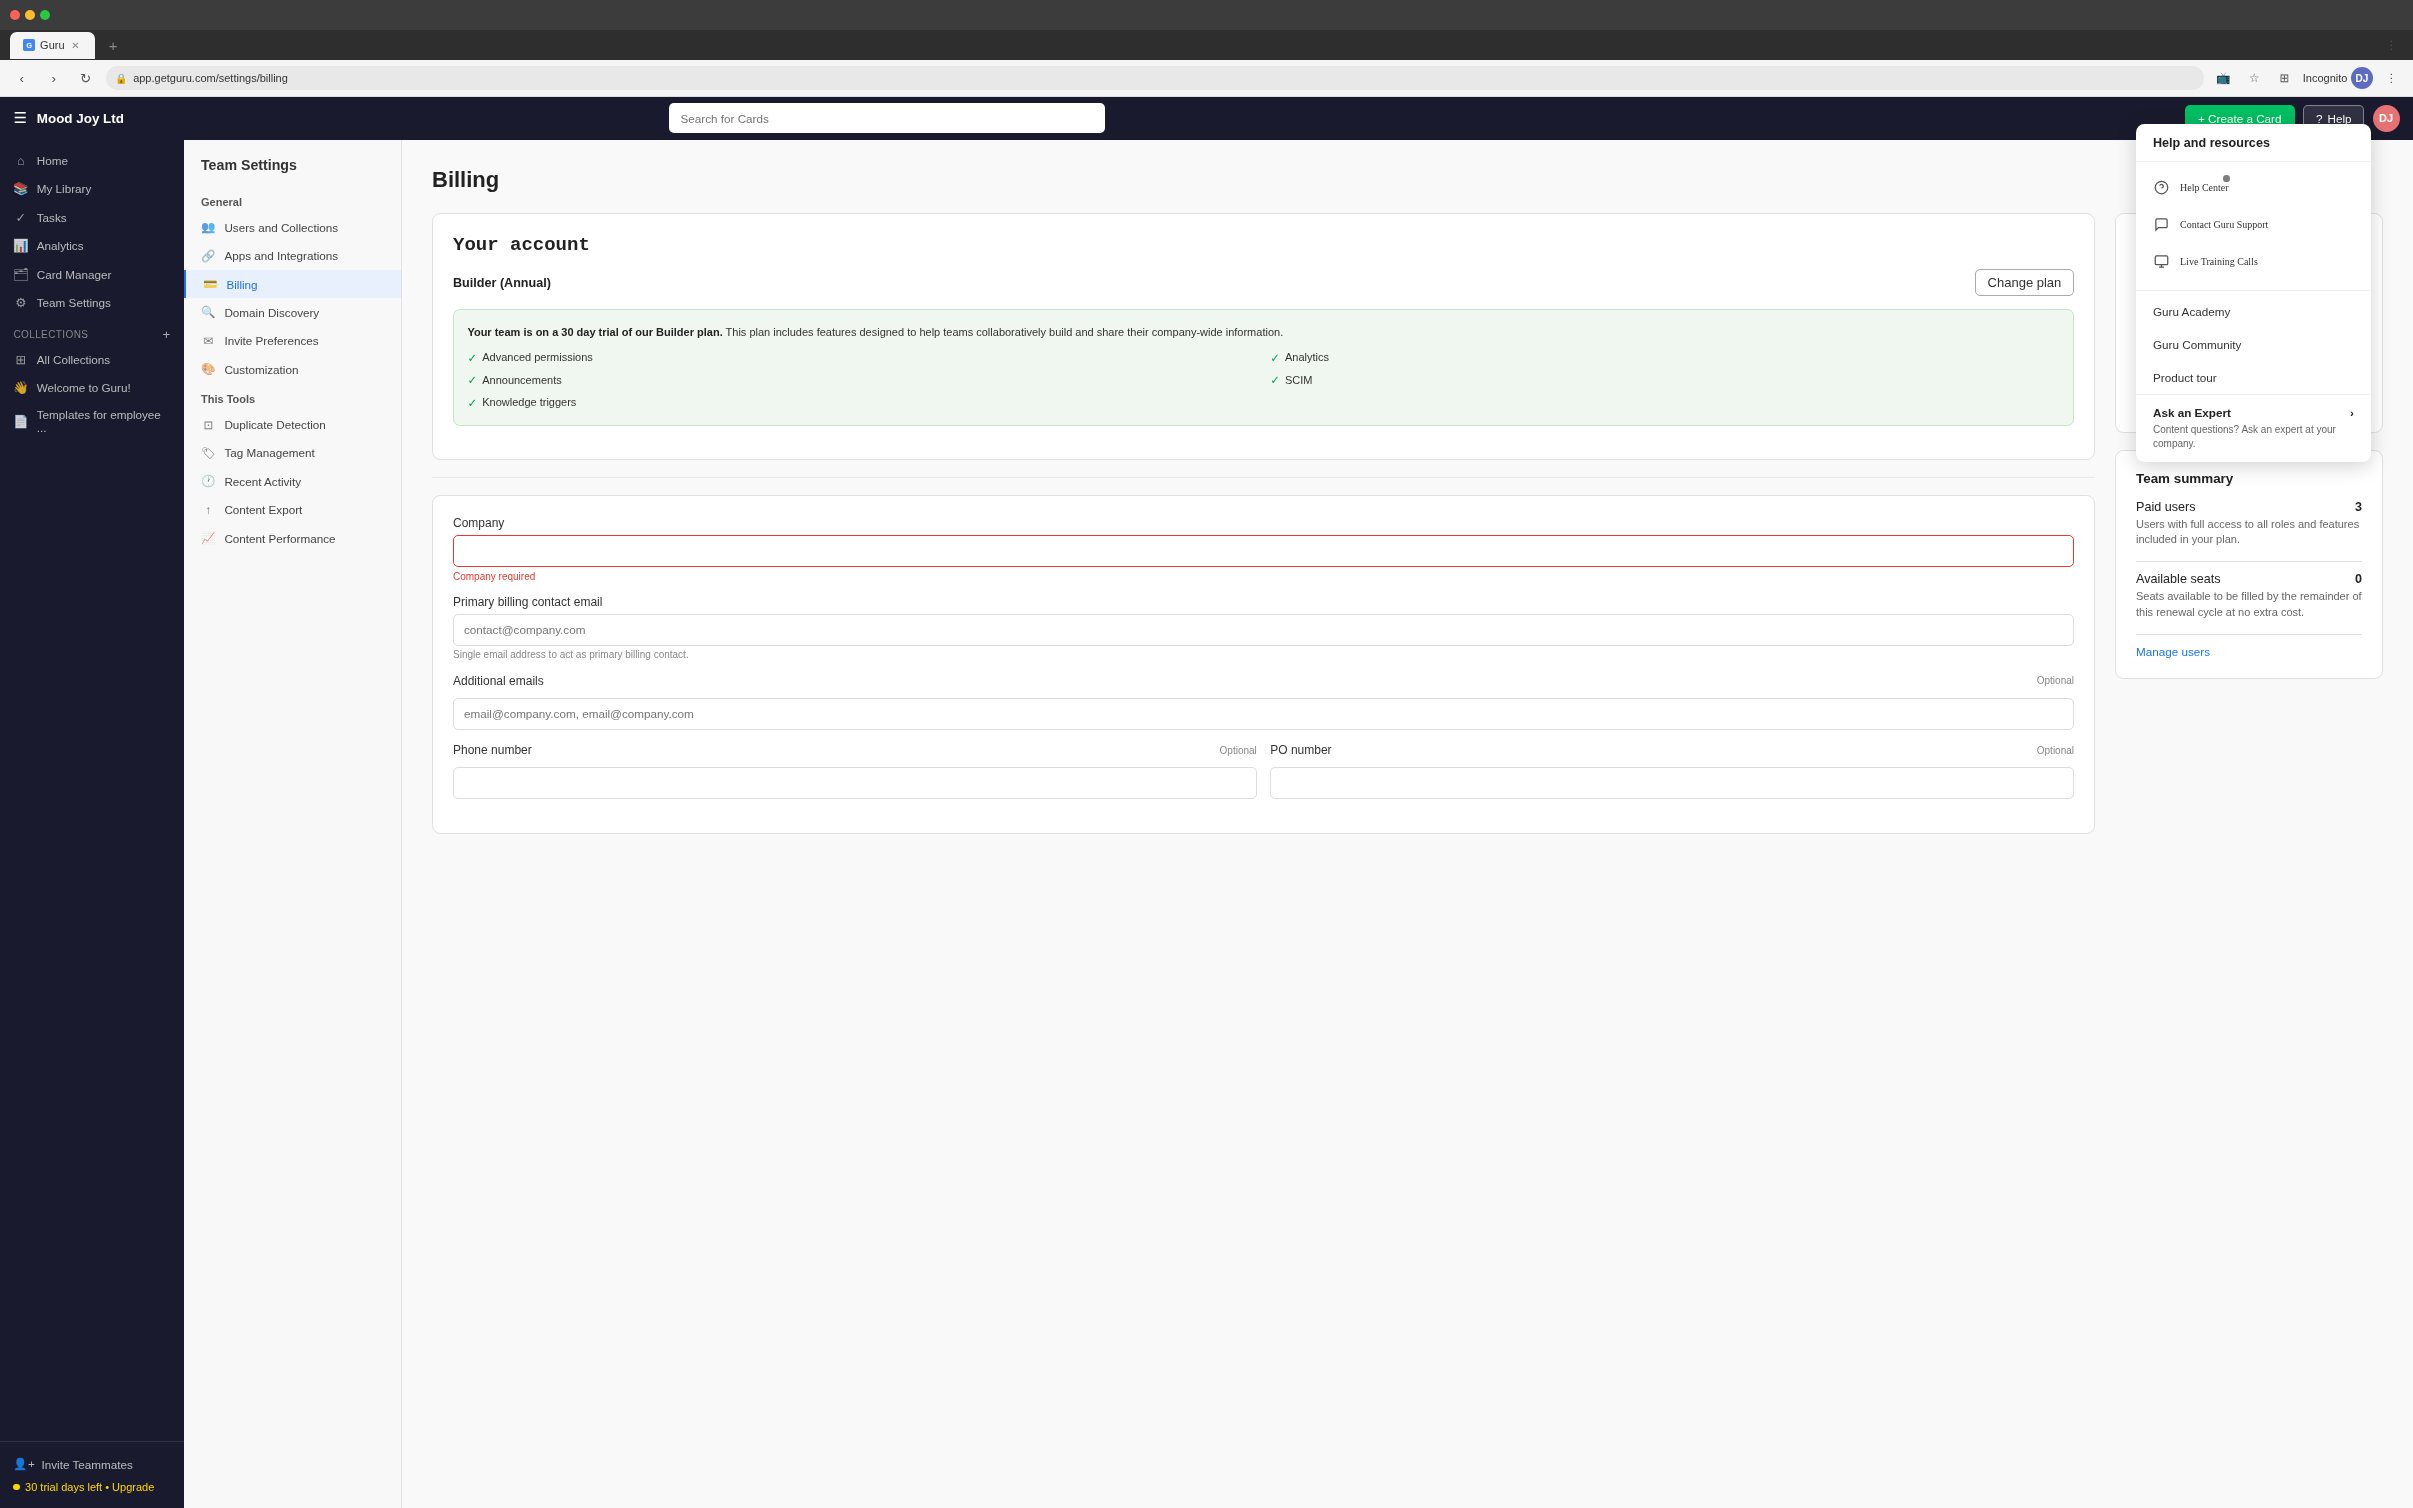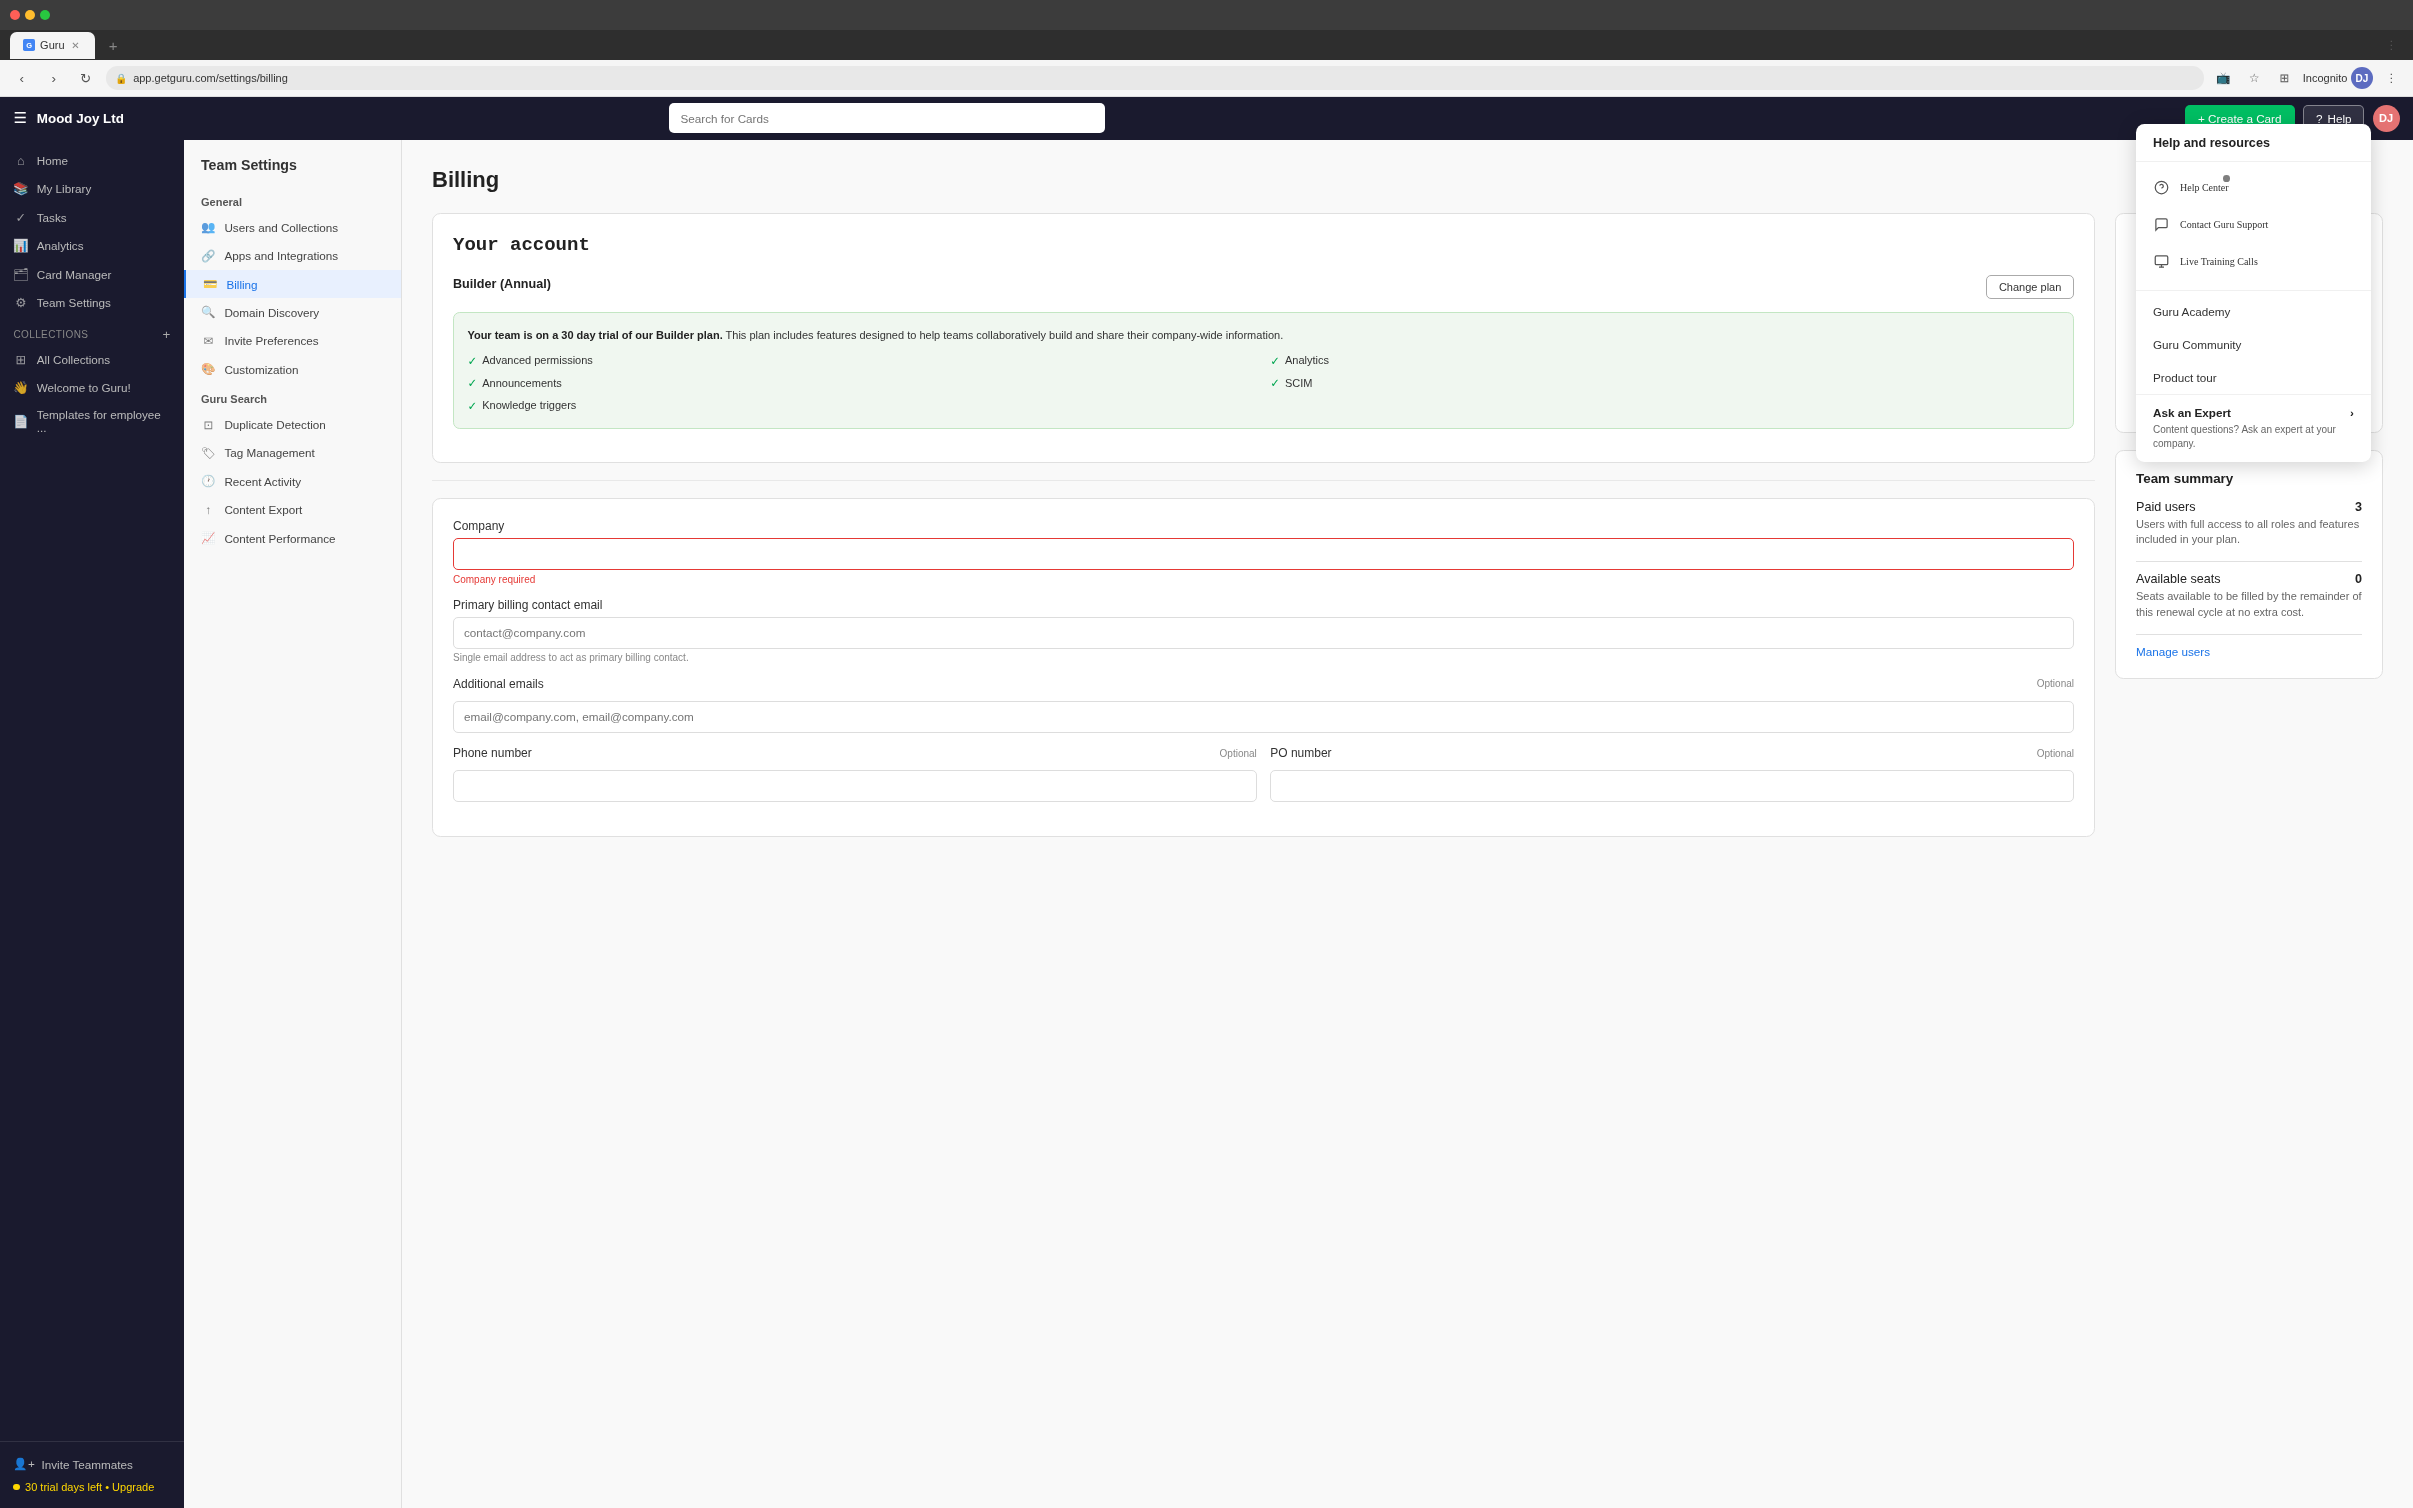--- a/index.html
+++ b/index.html
@@ -77,21 +77,21 @@
     .billing-main { flex: 1; min-width: 0; }
     .billing-sidebar { width: 268px; flex-shrink: 0; }
 
     
     .card { background: white; border-radius: 8.4px; border: 0.8px solid #e0e0e0; padding: 20px; margin-bottom: 17px; }
     .card-title { font-size: 19px; font-weight: 600; color: #222; margin-bottom: 13.4px; font-family: Liberation Mono, monospace; }
 
     
     .plan-row { display: flex; align-items: center; justify-content: space-between; margin-bottom: 13.4px; }
     .plan-name { font-size: 12.6px; font-weight: 600; color: #222; }
-    .btn-change { border: 1.3px solid #aaa; background: transparent; border-radius: 5px; padding: 5px 11.7px; font-size: 11px; cursor: pointer; color: #333; margin-top: 6px; }
+    .btn-change { border: 1.3px solid #aaa; background: transparent; border-radius: 5px; padding: 5px 11.7px; font-size: 13px; cursor: pointer; color: #333; }
 
     
     .trial-banner { background: #f0f7f0; border: 0.8px solid #c3e6c3; border-radius: 6.7px; padding: 13.4px; margin-bottom: 13.4px; font-size: 11px; color: #333; line-height: 1.5; }
     .trial-banner strong { color: #222; }
     .features-grid { display: grid; grid-template-columns: 1fr 1fr; gap: 5px 13.4px; margin-top: 8.4px; }
     .feature-item { display: flex; align-items: center; gap: 5px; font-size: 11px; color: #333; }
     .check-icon { color: #00a650; font-size: 11.7px; }
 
     
     .divider { border: none; border-top: 0.8px solid #e8e8e8; margin: 17px 0; }
@@ -299,21 +299,21 @@
         </div>
         <div class="settings-item">
           <span class="s-icon">✉</span>
           <span>Invite Preferences</span>
         </div>
         <div class="settings-item">
           <span class="s-icon">🎨</span>
           <span>Customization</span>
         </div>
 
-        <div class="settings-group-title">Guru Search</div>
+        <div class="settings-group-title">This Tools</div>
 
         <div class="settings-item">
           <span class="s-icon">⊡</span>
           <span>Duplicate Detection</span>
         </div>
         <div class="settings-item">
           <span class="s-icon">🏷</span>
           <span>Tag Management</span>
         </div>
         <div class="settings-item">

